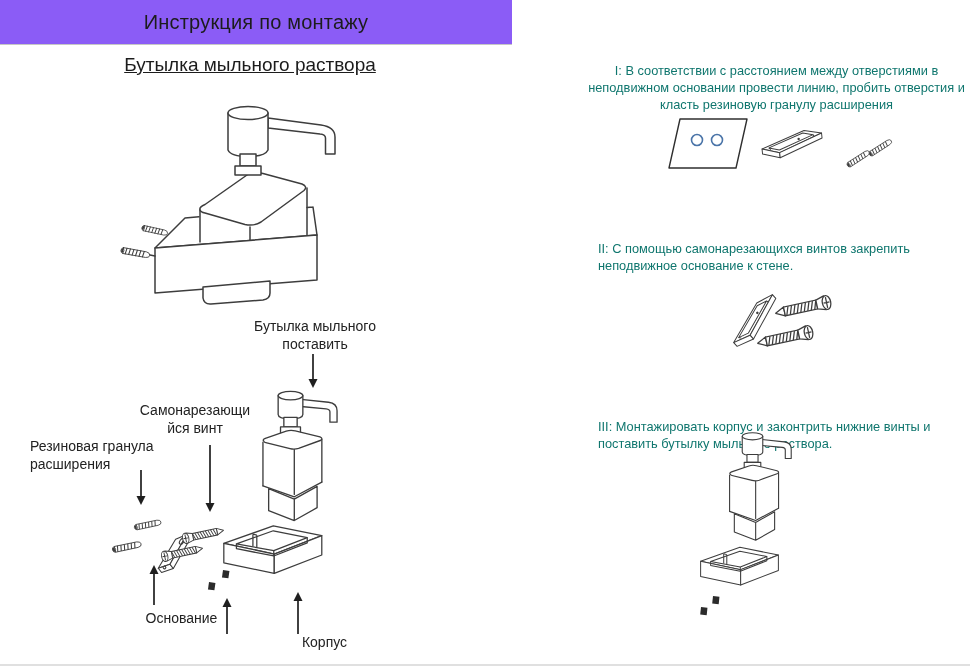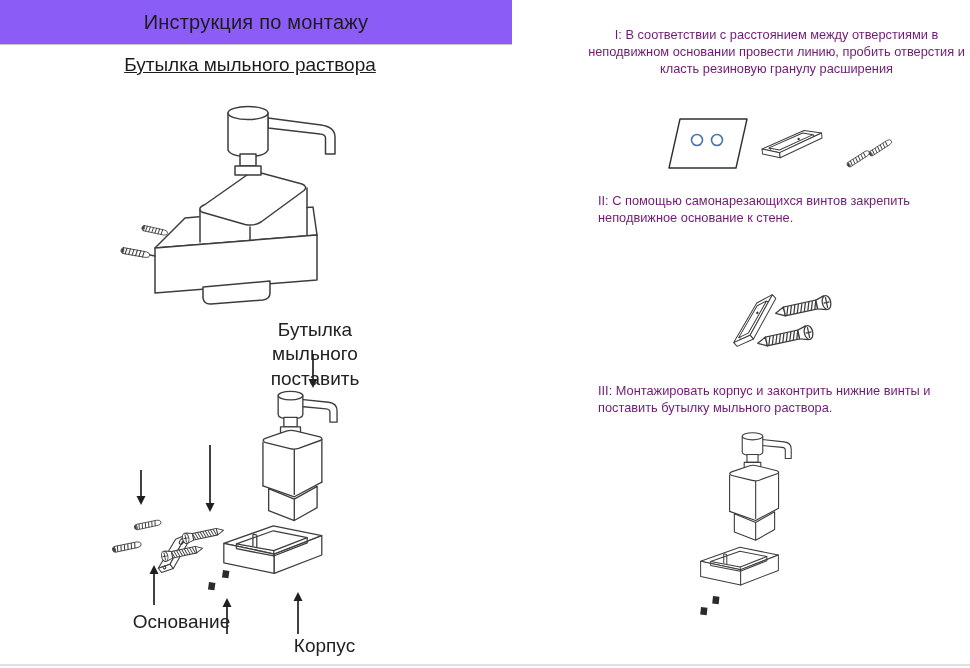--- a/index.html
+++ b/index.html
@@ -3,25 +3,25 @@
 <meta charset="utf-8">
 <style>
   html,body{margin:0;padding:0;background:#fff;}
   .page{position:relative;width:970px;height:668px;background:#ffffff;overflow:hidden;
         font-family:"Liberation Sans",sans-serif;color:#2f2f2f;}
   .abs{position:absolute;}
   .header-bar{left:0;top:0;width:512px;height:44px;background:#8b5cf6;
               border-bottom:1px solid #c6c6c6;display:flex;align-items:center;justify-content:center;}
   .header-title{font-size:20px;color:#1c1c1c;letter-spacing:.2px;}
   .subtitle{left:0;top:54px;width:500px;text-align:center;font-size:19px;color:#1c1c1c;text-decoration:underline;}
-  .step-text{font-size:12.8px;line-height:1.34;color:#701a75;}
+  .step-text{font-size:12.8px;line-height:1.34;color:#0f766e;margin-top:36px;}
   .step1{left:583px;top:26px;width:387px;text-align:center;}
-  .step2{left:598px;top:192px;width:350px;text-align:left;}
+  .step2{left:598px;top:204px;width:350px;text-align:left;}
   .step3{left:598px;top:382px;width:335px;text-align:left;}
-  .plabel{font-size:19px;line-height:1.28;color:#222;}
+  .plabel{font-size:14px;line-height:1.28;color:#222;}
   .plabel span{display:block;}
   .tc{text-align:center;}
   .bottom-line{left:0;top:664px;width:970px;height:2px;background:#e0e0e0;}
   svg{display:block;}
 </style>
 </head>
 <body>
 
 <div class="page">
 
@@ -137,20 +137,28 @@
         <line x1="212" y1="316" x2="212" y2="287"></line>
           <polygon points="207.5,289 216.5,289 212,280" stroke="none"></polygon>
         <line x1="283" y1="316" x2="283" y2="281"></line>
           <polygon points="278.5,283 287.5,283 283,274" stroke="none"></polygon>
       </g>
     </svg>
     <div class="abs plabel tc" style="left:230px;top:0;width:140px">
       <span>Бутылка мыльного</span>
       <span>поставить</span>
     </div>
+    <div class="abs plabel tc" style="left:110px;top:84px;width:140px">
+      <span>Самонарезающи</span>
+      <span>йся винт</span>
+    </div>
+    <div class="abs plabel" style="left:15px;top:120px;width:150px">
+      <span>Резиновая гранула</span>
+      <span>расширения</span>
+    </div>
     <div class="abs plabel tc" style="left:104px;top:292px;width:125px">
       <span>Основание</span>
     </div>
     <div class="abs plabel tc" style="left:257px;top:316px;width:105px">
       <span>Корпус</span>
     </div>
   </div>
 
   <div class="abs step-text step1">I: В соответствии с расстоянием между отверстиями в неподвижном основании провести линию, пробить отверстия и класть резиновую гранулу расширения</div>
 

